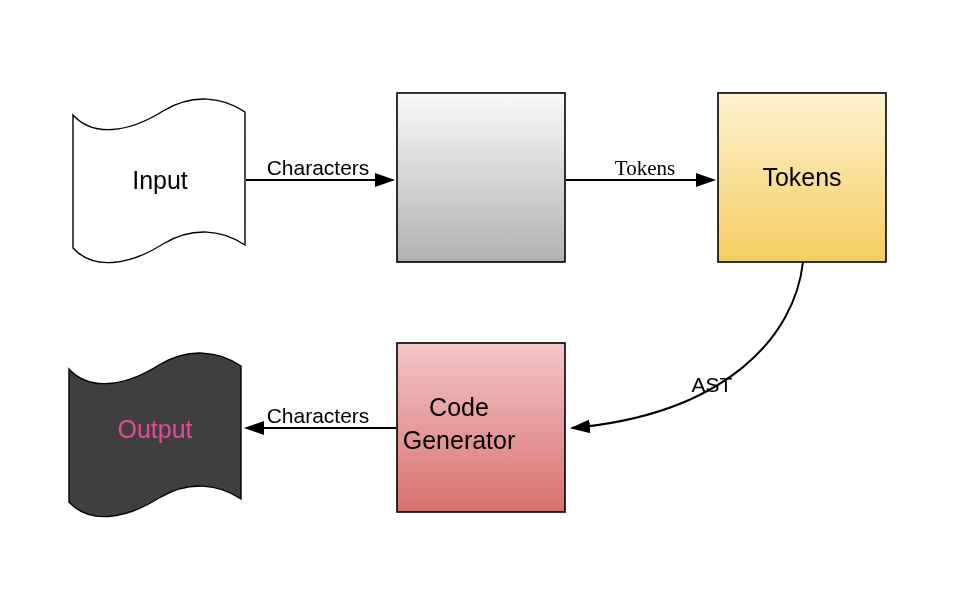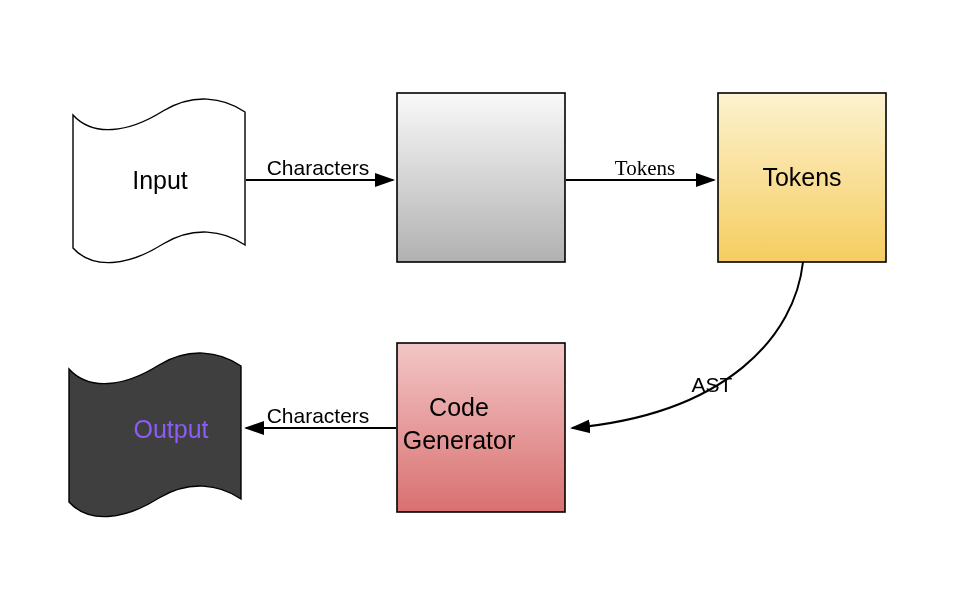--- a/index.html
+++ b/index.html
@@ -25,22 +25,21 @@
     display: flex;
     align-items: center;
     justify-content: center;
     text-align: center;
     font-size: 25px;
     line-height: 1.3;
     color: #000000;
     pointer-events: none;
   }
   .node-label.light {
-    color: #8b5cf6;
-    padding-left: 16px;
+    color: #ec4899;
   }
   .edge-label {
     position: absolute;
     transform: translateX(-50%);
     font-size: 21px;
     color: #000000;
     white-space: nowrap;
     pointer-events: none;
   }
 </style>

